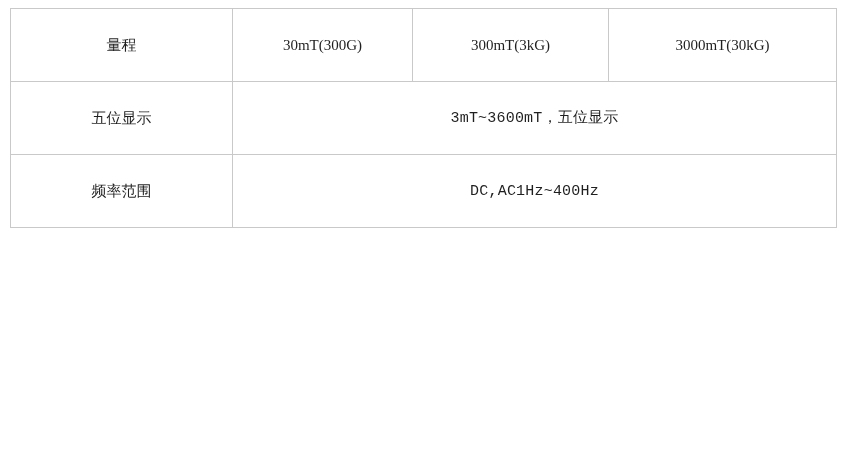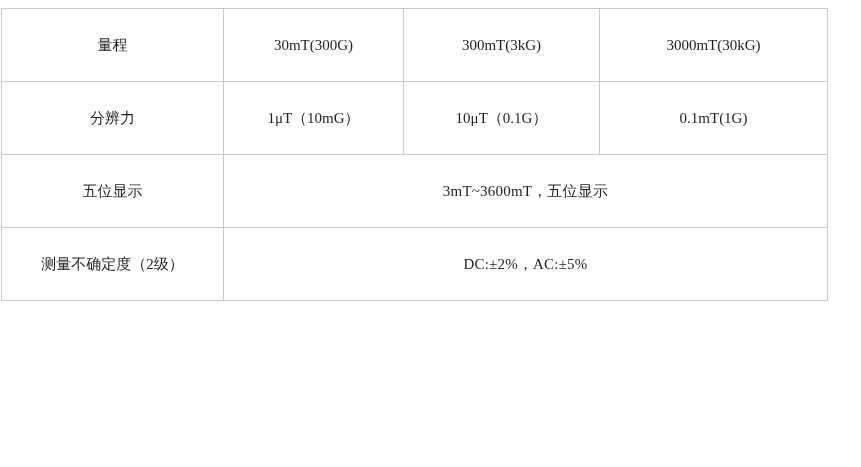--- a/index.html
+++ b/index.html
@@ -17,21 +17,21 @@
   .sheet {
     width: 861px;
     height: 467px;
     position: relative;
     box-sizing: border-box;
   }
   table.spec {
     border-collapse: collapse;
     table-layout: fixed;
     width: 826px;
-    margin-left: 1px;
+    margin-left: 10px;
     margin-top: 8px;
   }
   table.spec col.c1 { width: 222px; }
   table.spec col.c2 { width: 180px; }
   table.spec col.c3 { width: 196px; }
   table.spec col.c4 { width: 228px; }
   table.spec td {
     border: 1px solid #c9c9c9;
     height: 64px;
     padding: 4px 8px;
@@ -41,20 +41,21 @@
     line-height: 1.4;
     color: #1f1f1f;
   }
   td.label {
     text-align: left;
     padding-left: 14px;
     font-size: 15px;
   }
   td.wide {
     letter-spacing: 0.2px;
+    font-family: Liberation Mono, monospace;
   }
   .cjk {
     font-family: "Liberation Serif", "DejaVu Serif", serif;
   }
 </style>
 </head>
 <body>
 
 <div class="sheet">
   <table class="spec">
@@ -65,28 +66,22 @@
         <col class="c4">
     </colgroup>
     <tbody>
       <tr>
         <td class="label cjk">量程</td>
         <td class="cjk">30mT(300G)</td>
         <td class="cjk">300mT(3kG)</td>
         <td class="cjk">3000mT(30kG)</td>
       </tr>
       <tr>
-        <td class="label cjk">分辨力</td>
-        <td class="cjk">1μT（10mG）</td>
-        <td class="cjk">10μT（0.1G）</td>
-        <td class="cjk">0.1mT(1G)</td>
-      </tr>
-      <tr>
         <td class="label cjk">五位显示</td>
         <td class="cjk wide" colspan="3">3mT~3600mT，五位显示</td>
       </tr>
       <tr>
-        <td class="label cjk">测量不确定度（2级）</td>
-        <td class="cjk wide" colspan="3">DC:±2%，AC:±5%</td>
+        <td class="label cjk">频率范围</td>
+        <td class="cjk wide" colspan="3">DC,AC1Hz~400Hz</td>
       </tr>
     </tbody>
   </table>
 </div>
 
 </body></html>

